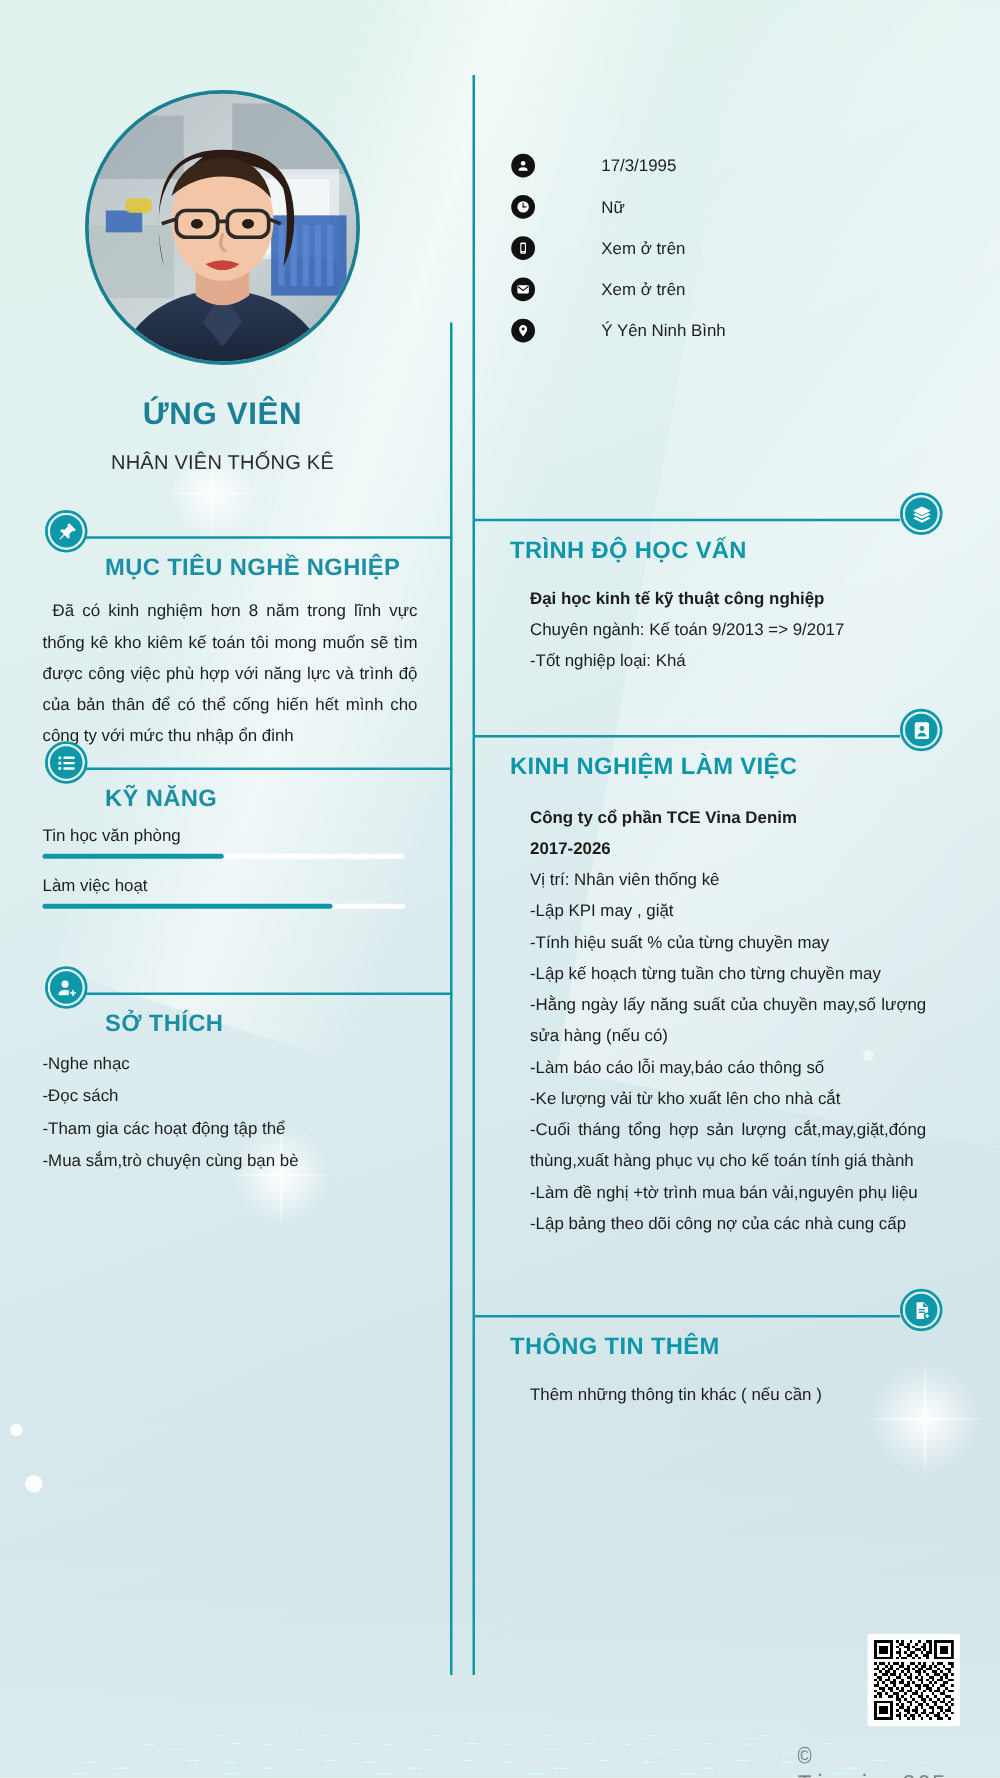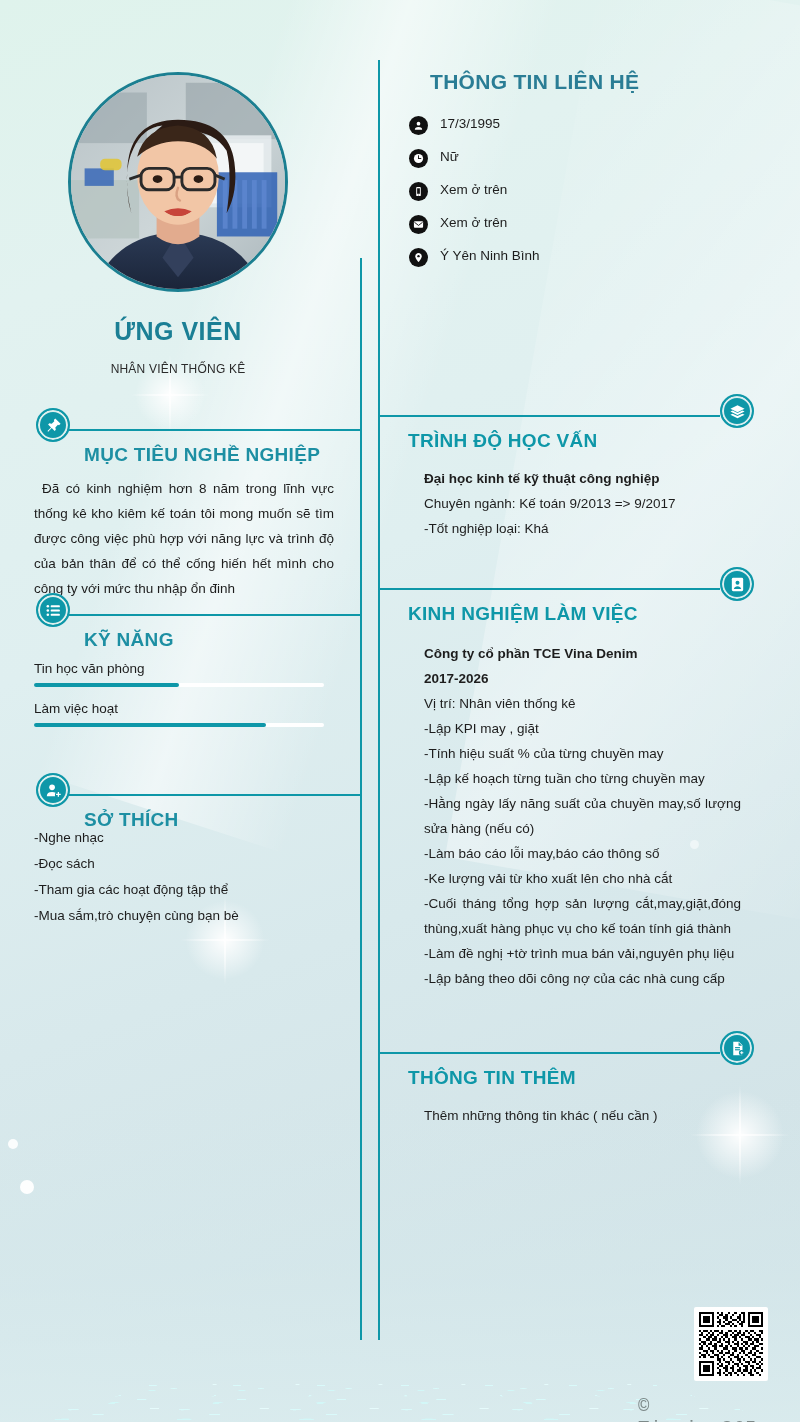--- a/index.html
+++ b/index.html
@@ -105,21 +105,21 @@
   
   .name {
     position: absolute; left: 0; top: 281px; width: 356px;
     text-align: center;
     font-size: 25px; font-weight: bold; letter-spacing: .5px;
     color: #1b7f95;
   }
   .job-title {
     position: absolute; left: 0; top: 326px; width: 356px;
     text-align: center;
-    font-size: 12px; color: #2b2b2b; letter-spacing: .2px;
+    font-size: 16px; color: #2b2b2b; letter-spacing: .2px;
   }
 
   
   .sec { position: absolute; width: 362px; }
   .sec-rule {
     position: absolute; left: 68px; top: 21px;
     width: 294px; height: 2px; background: #0e97a8;
   }
   .sec-icon {
     position: absolute; left: 36px; top: 0;
@@ -175,21 +175,21 @@
     color: #0e97a8; white-space: nowrap;
   }
   .rsec-body { position: absolute; left: 31px; top: 70px; width: 360px; }
 
   
   .contact-title {
     position: absolute; left: 430px; top: 70px;
     font-size: 21px; font-weight: bold; color: #2a7d95; letter-spacing: .3px;
   }
   .contact-list { position: absolute; left: 409px; top: 116px; }
-  .contact-row { display: flex; align-items: flex-start; height: 33px; }
+  .contact-row { display: flex; align-items: center; height: 33px; gap: 41px; }
   .contact-ico {
     width: 19px; height: 19px; border-radius: 50%;
     background: #111; display: flex; align-items: center; justify-content: center;
     margin-right: 12px; flex: none;
   }
   .contact-ico svg { width: 11px; height: 11px; fill: #fff; }
   .contact-txt { font-size: 13.5px; color: #1d1d1d; }
 
   
   .b { font-weight: bold; }
@@ -334,32 +334,31 @@
     <div class="sec" style="top:737px;">
       <div class="sec-rule"></div>
       <div class="sec-icon">
         <svg viewBox="0 0 24 24">
             <circle cx="10" cy="7.5" r="4"></circle>
             <path d="M2.5 20 q0-6 7.5-6 q3 0 5 1.2 -1 1.4 -1 3.2 0 .8 .2 1.6z"></path>
             <path d="M18 14.2v2.4h-2.4v1.8H18v2.4h1.8v-2.4h2.4v-1.8h-2.4v-2.4z"></path>
           </svg>
       </div>
       <div class="sec-title">SỞ THÍCH</div>
-      <div class="sec-body" style="top:52px;">
+      <div class="sec-body" style="top:65px;">
         <div class="hobby">-Nghe nhạc</div>
         <div class="hobby">-Đọc sách</div>
         <div class="hobby">-Tham gia các hoạt động tập thể</div>
         <div class="hobby">-Mua sắm,trò chuyện cùng bạn bè</div>
       </div>
     </div>
   </div>
 
   <div class="col-right"></div>
 
-  <div class="contact-title">THÔNG TIN LIÊN HỆ</div>
   <div class="contact-list">
     <div class="contact-row">
       <span class="contact-ico">
         <svg viewBox="0 0 24 24">
             <circle cx="12" cy="8" r="4"></circle>
             <path d="M4 21q0-6 8-6t8 6z"></path>
           </svg>
       </span>
       <span class="contact-txt">17/3/1995</span>
     </div>

